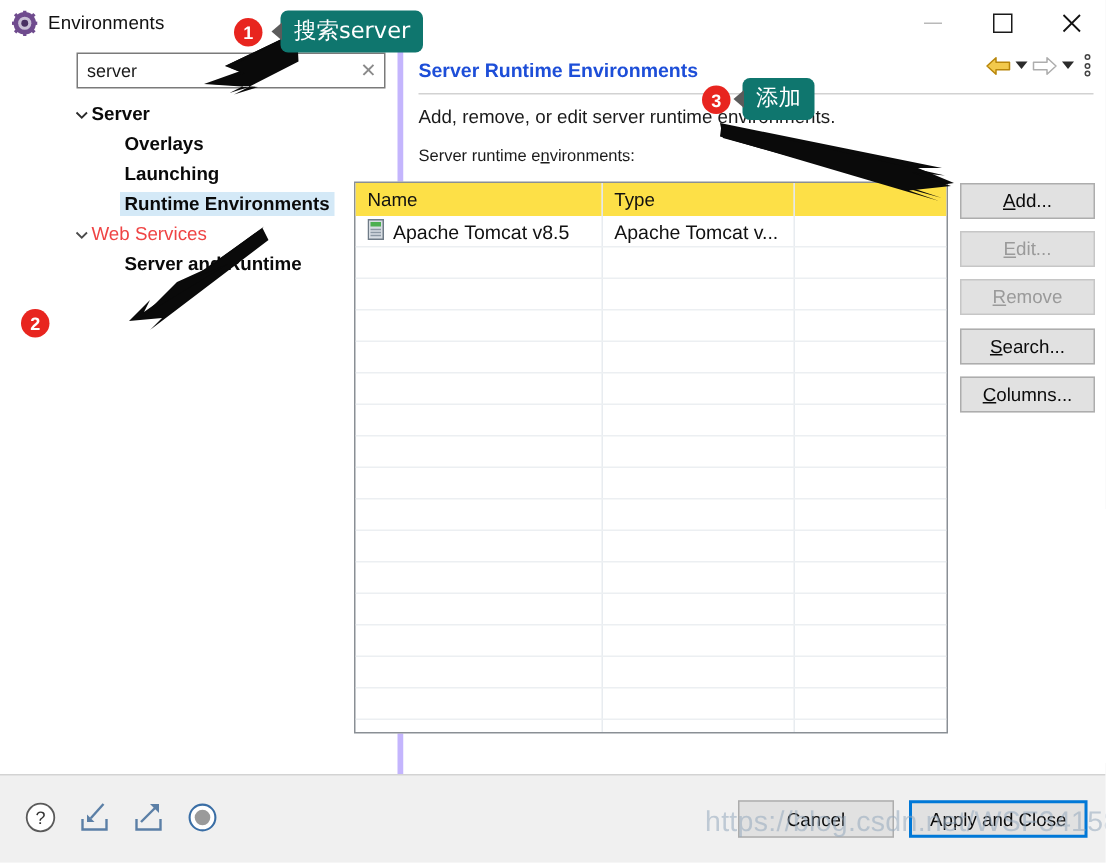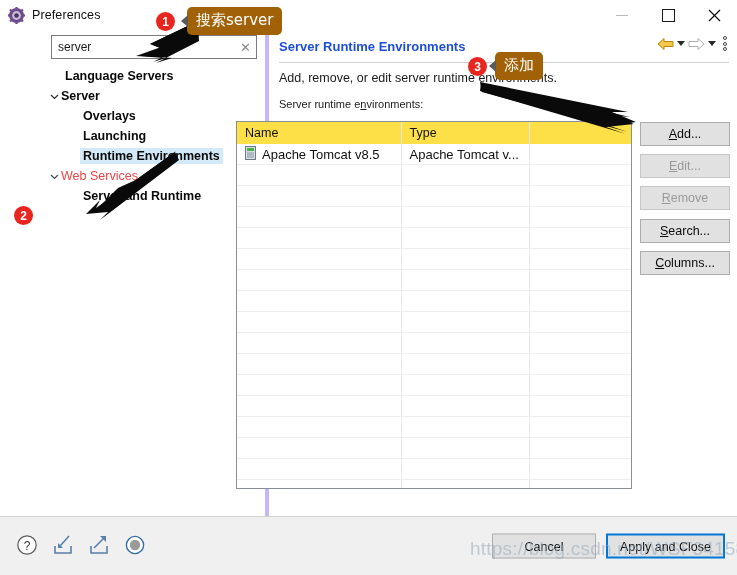--- a/index.html
+++ b/index.html
@@ -256,21 +256,21 @@
   .badge {
     position: absolute;
     width: 19px; height: 19px; border-radius: 50%;
     background: #e8251f; color: #fff;
     font-size: 12px; font-weight: bold;
     display: flex; align-items: center; justify-content: center;
     font-family: "Liberation Sans", sans-serif;
   }
   .callout {
     position: absolute;
-    background: #a16207; color: #fff;
+    background: #0f766e; color: #fff;
     font-size: 15px;
     padding: 4px 9px 5px 9px;
     border-radius: 5px;
     white-space: nowrap;
     font-family: "DejaVu Sans", sans-serif;
   }
   .callout::before {
     content: "";
     position: absolute; left: -6px; top: 50%;
     transform: translateY(-50%);
@@ -305,21 +305,21 @@
             <rect x="14" y="7.4" width="3" height="2.2"></rect>
             <rect x="2" y="2" width="2.2" height="3" transform="rotate(-45 3.1 3.5)"></rect>
             <rect x="12.8" y="12" width="2.2" height="3" transform="rotate(-45 13.9 13.5)"></rect>
             <rect x="12.8" y="2" width="2.2" height="3" transform="rotate(45 13.9 3.5)"></rect>
             <rect x="2" y="12" width="2.2" height="3" transform="rotate(45 3.1 13.5)"></rect>
           </g>
           <circle cx="8.5" cy="8.5" r="4.4" fill="#c9c0d6"></circle>
           <circle cx="8.5" cy="8.5" r="2.3" fill="#4a3163"></circle>
         </svg>
       </span>
-      <span class="title-text">Preferences</span>
+      <span class="title-text">Environments</span>
     </div>
     <div class="win-controls">
       <div class="win-btn">
           <span class="win-min"></span>
         </div>
       <div class="win-btn">
           <span class="win-max"></span>
         </div>
       <div class="win-btn win-close">
         <svg width="13" height="13" viewBox="0 0 13 13">
@@ -333,23 +333,20 @@
   <div class="content">
 
     <div class="left-pane">
 
       <div class="filter-wrap">
         <input class="filter-input" type="text" value="server" style="">
         <span class="filter-clear">✕</span>
       </div>
 
       <div class="tree">
-        <div class="tree-row bold indent-1">
-          <span class="tlabel">Language Servers</span>
-        </div>
         <div class="tree-row bold">
           <span class="twisty">
             <svg width="9" height="9" viewBox="0 0 9 9">
                 <polyline points="1,3 4.5,6.5 8,3" fill="none" stroke="#2b2b2b" stroke-width="1.2"></polyline>
               </svg>
           </span>
           <span class="tlabel">Server</span>
         </div>
         <div class="tree-row bold indent-2">
           <span class="tlabel">Overlays</span>

